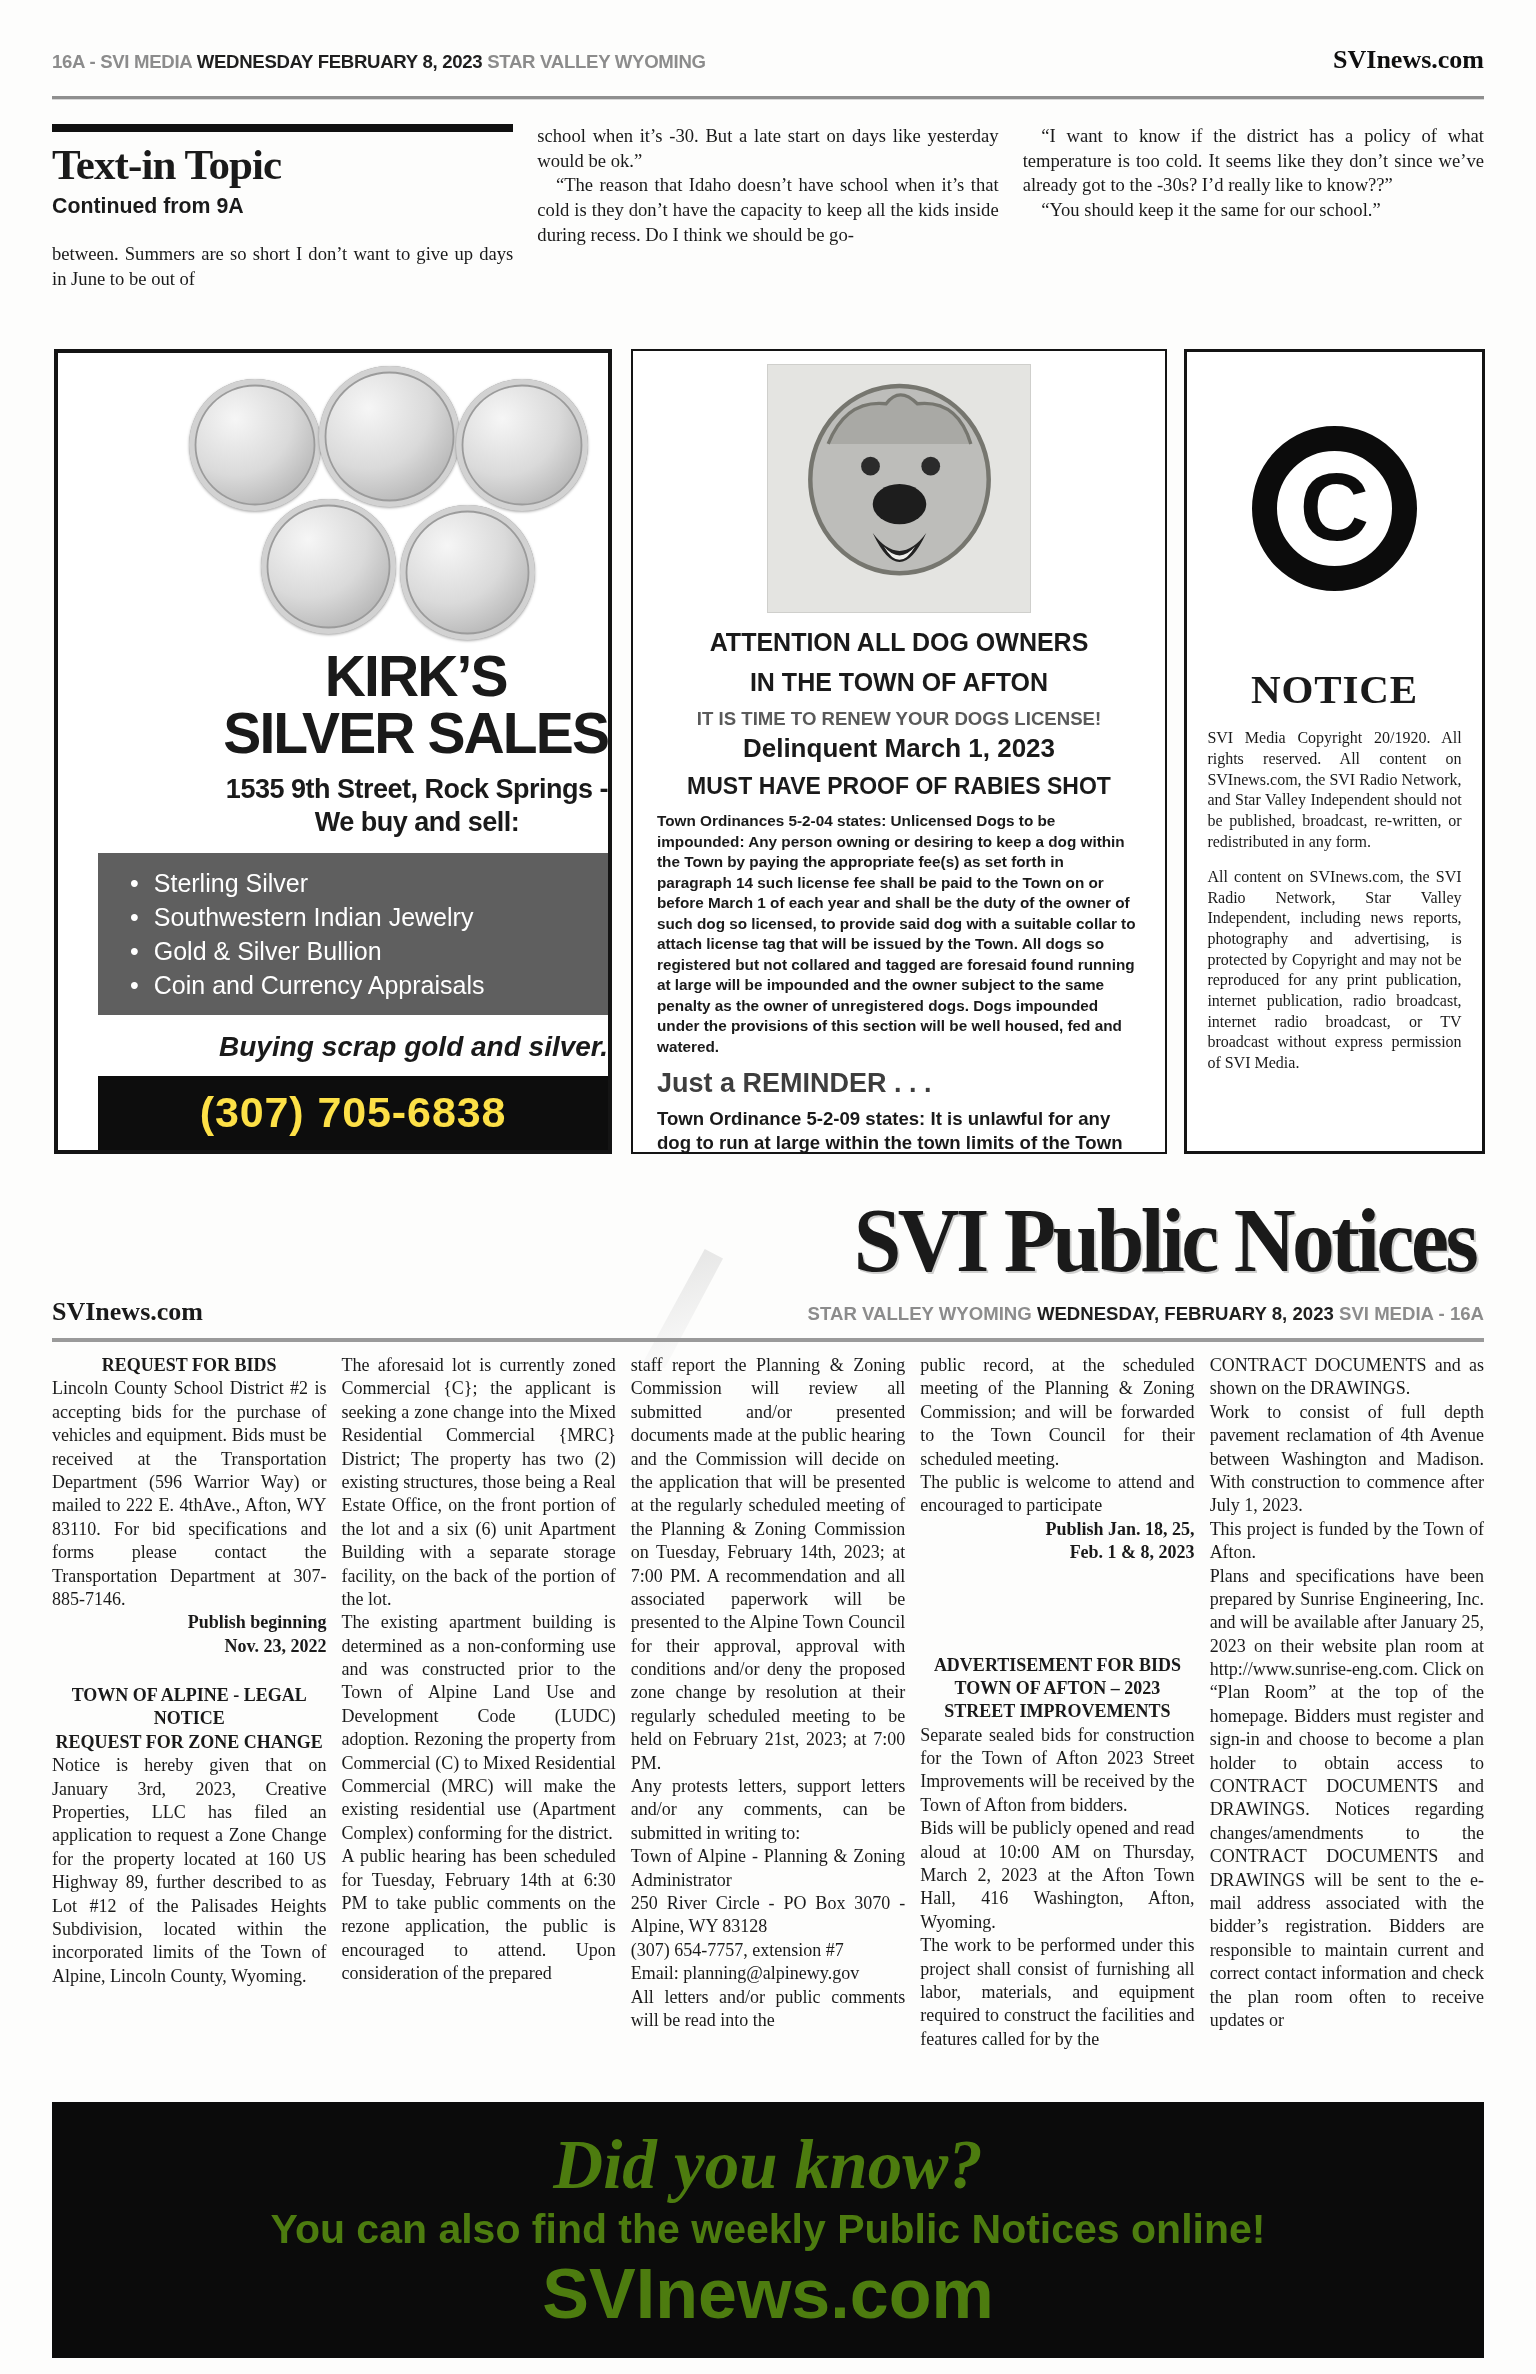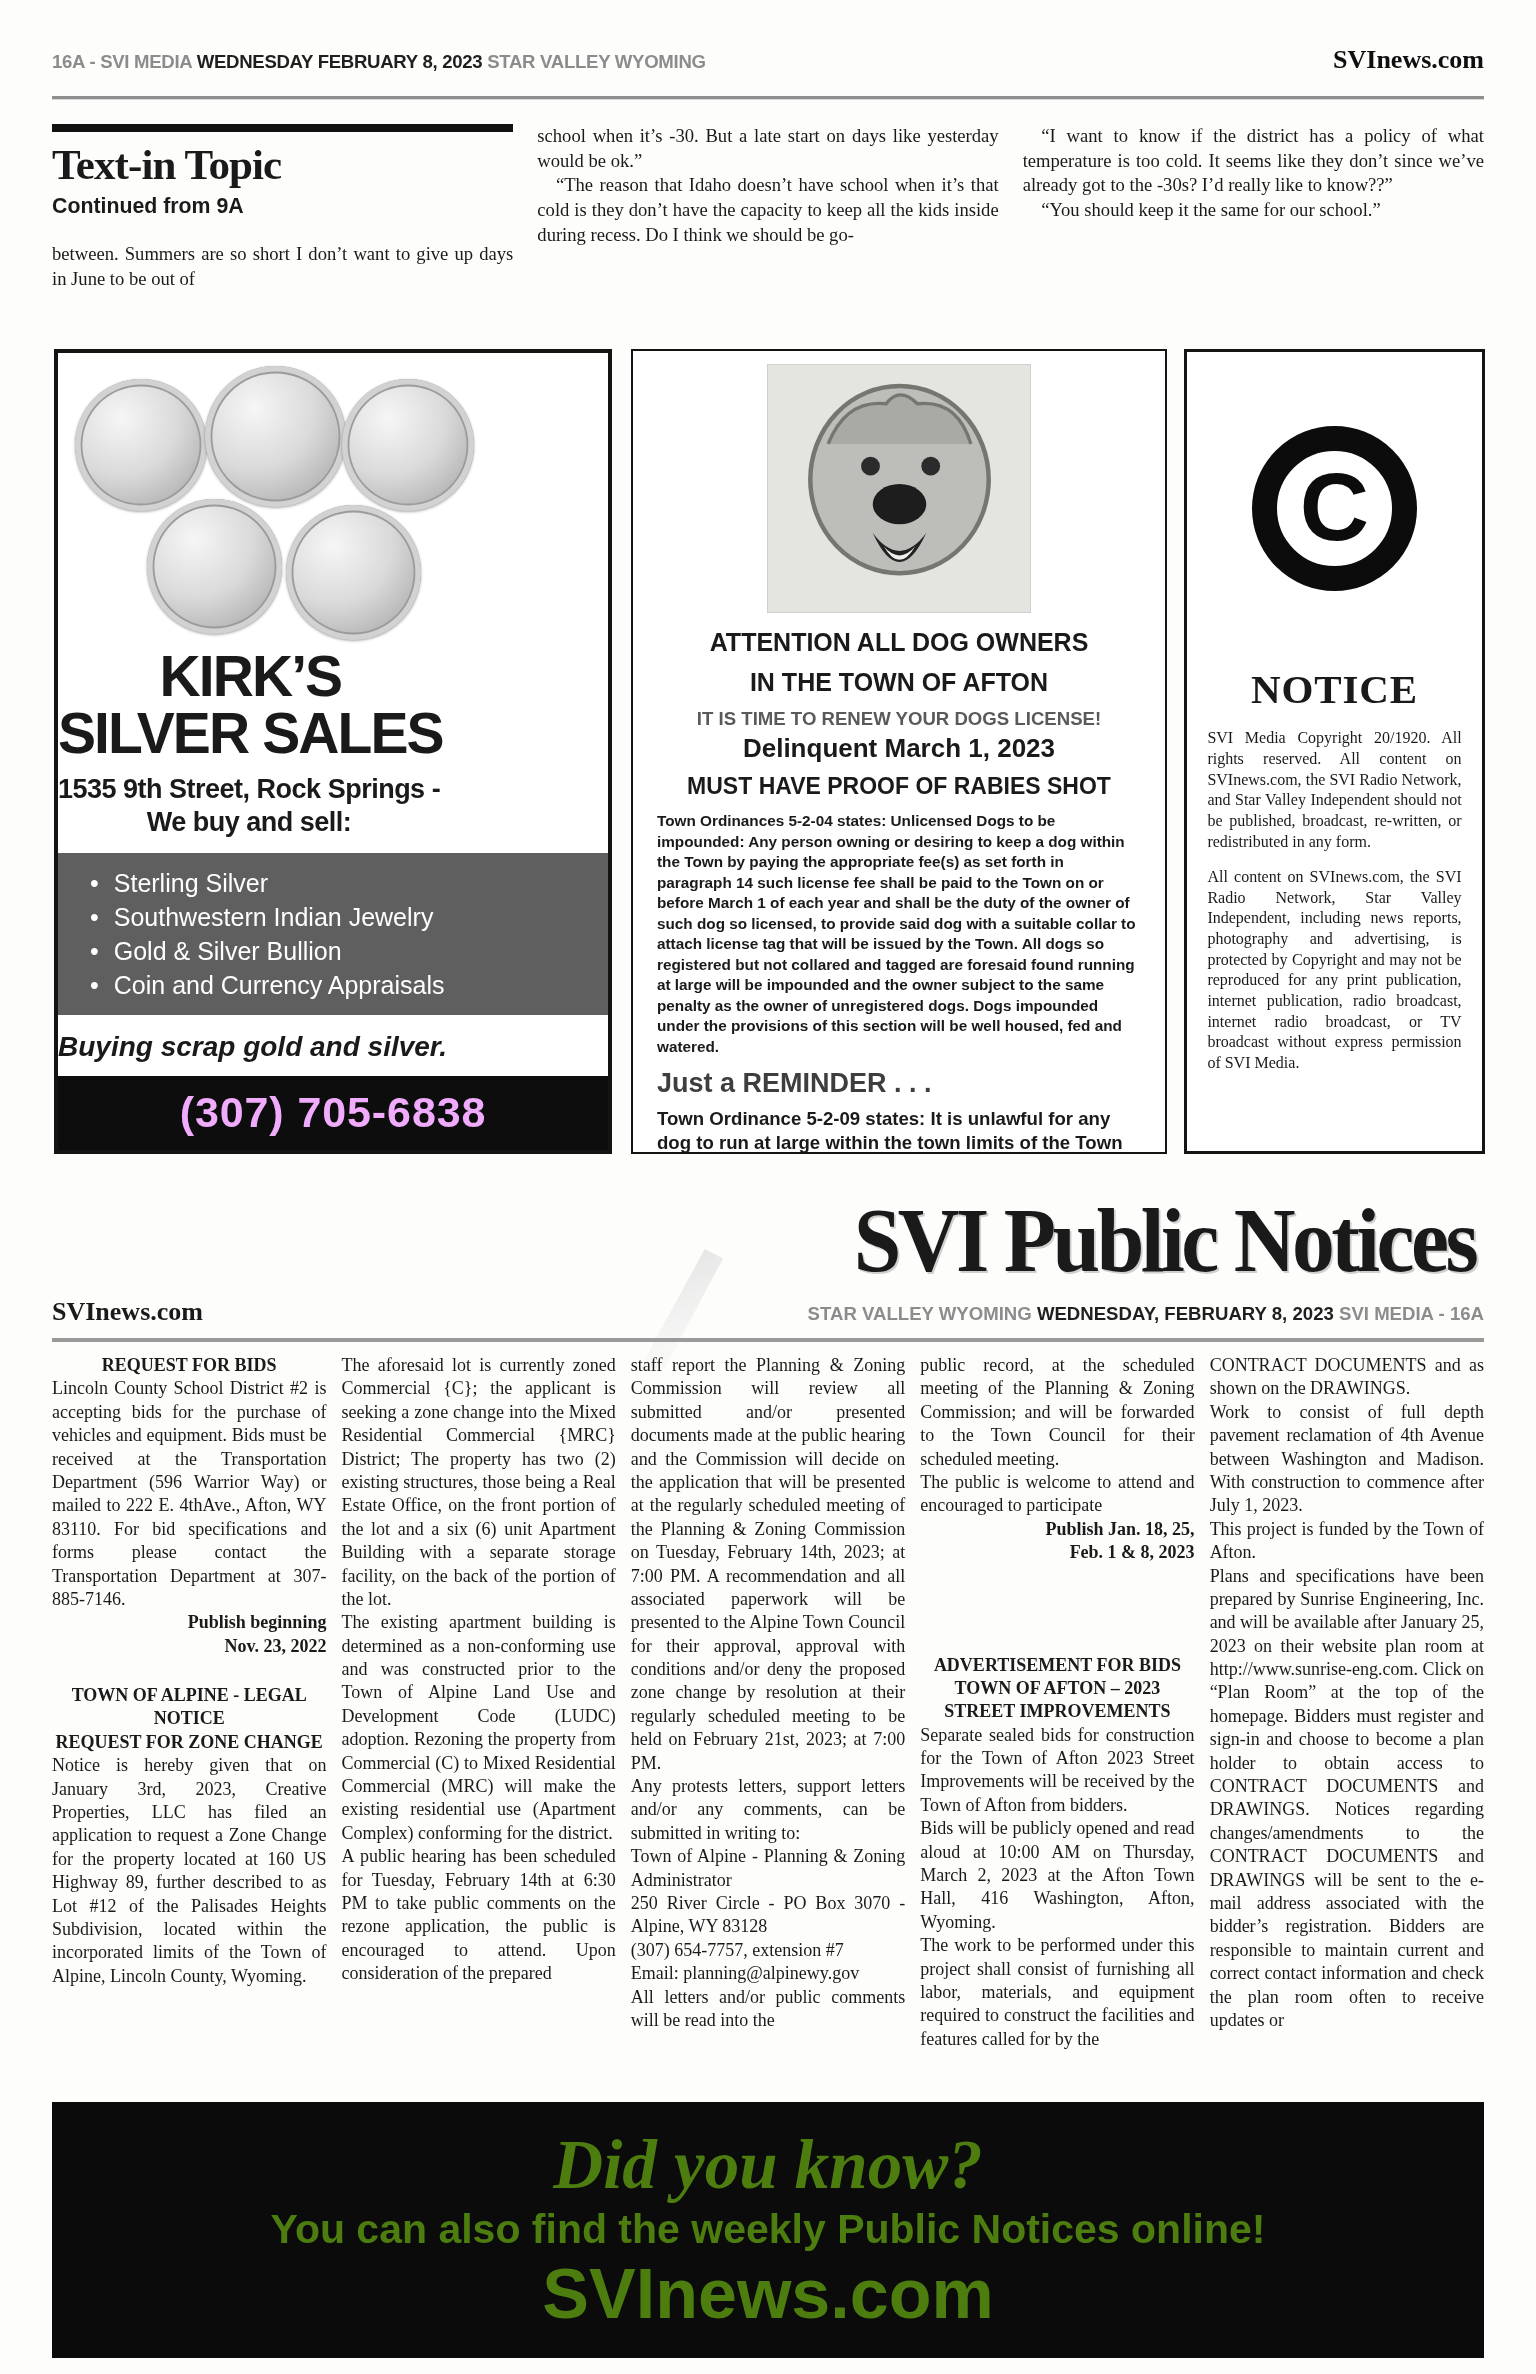--- a/index.html
+++ b/index.html
@@ -23,42 +23,42 @@
   .topic-col { flex:1; font-size:18.6px; line-height:1.33; text-align:justify; }
   .topic-col p { margin:0; }
   .topic .indent { text-indent:18.6px; }
   .tt-bar { height:8.3px; background:#111; margin-bottom:11px; }
   .tt-title { font-size:43px; font-weight:bold; letter-spacing:-0.9px; line-height:1; margin:0; }
   .tt-cont { font-family:"Liberation Sans", sans-serif; font-weight:bold; font-size:21.3px; margin:5.6px 0 22px; }
 
   
   .kirks { position:absolute; left:54px; top:349px; width:558px; height:805px;
     border:4.6px solid #141414; background:#fff; box-sizing:border-box;
-    display:flex; flex-direction:column; align-items:flex-start; overflow:hidden; }
+    display:flex; flex-direction:column; align-items:flex-end; overflow:hidden;padding-left:40px; }
   .coins { position:relative; width:436px; height:280px; margin-top:11px; flex:none; }
   .coin { position:absolute; border-radius:50%;
     background:radial-gradient(circle at 35% 30%, #f6f6f6 0%, #dadada 45%, #a5a5a5 90%);
     box-shadow: inset 0 0 0 5.6px #d2d2d2, inset 0 0 0 7.4px #9b9b9b, 0 0.9px 2.8px rgba(0,0,0,.35); }
   .c1 { width:132px; height:132px; left:16.7px;  top:15px; }
   .c2 { width:141px; height:141px; left:147px; top:1.9px; }
   .c3 { width:132px; height:132px; left:284px; top:15px; }
   .c4 { width:135px; height:135px; left:89px;  top:135px; }
   .c5 { width:135px; height:135px; left:228px; top:141px; }
   .kirks-name { font-family:"Liberation Sans", sans-serif; font-weight:bold;
     font-size:57px; line-height:1.0; letter-spacing:-1.9px; text-align:center; margin-top:3.7px; }
   .kirks-addr { font-family:"Liberation Sans", sans-serif; font-weight:bold;
     font-size:27px; line-height:1.24; text-align:center; margin-top:11px; letter-spacing:-0.5px; }
   .kirks-bullets { width:100%; background:#5f5f5f; color:#fff; margin-top:13px;
     padding:13px 9.3px 13px 32px; box-sizing:border-box;
     font-family:"Liberation Sans", sans-serif; font-size:25px; line-height:1.36; }
   .kb-row { display:flex; gap:15px; }
   .kb-dot { flex:none; }
   .kirks-scrap { font-family:"Liberation Sans", sans-serif; font-weight:bold; font-style:italic;
     font-size:28px; margin:16.7px 0 13px; }
-  .kirks-phone { width:100%; background:#0d0d0d; color:#f0abfc; margin-top:auto;
+  .kirks-phone { width:100%; background:#0d0d0d; color:#fde047; margin-top:auto;
     font-family:"Liberation Sans", sans-serif; font-weight:bold; font-size:43px;
     text-align:center; padding:12px 0 14px; letter-spacing:0.9px; }
 
   
   .dogbox { position:absolute; left:631px; top:349px; width:536px; height:805px;
     border:2.8px solid #141414; background:#fff; box-sizing:border-box;
     padding:13px 24px 9.3px; display:flex; flex-direction:column; align-items:center; overflow:hidden;
     font-family:"Liberation Sans", sans-serif; }
   .dog-img { width:262px; height:247px; background:#e4e4e1; border:0.9px solid #cfcfcc;
     display:flex; align-items:center; justify-content:center; flex:none; }

